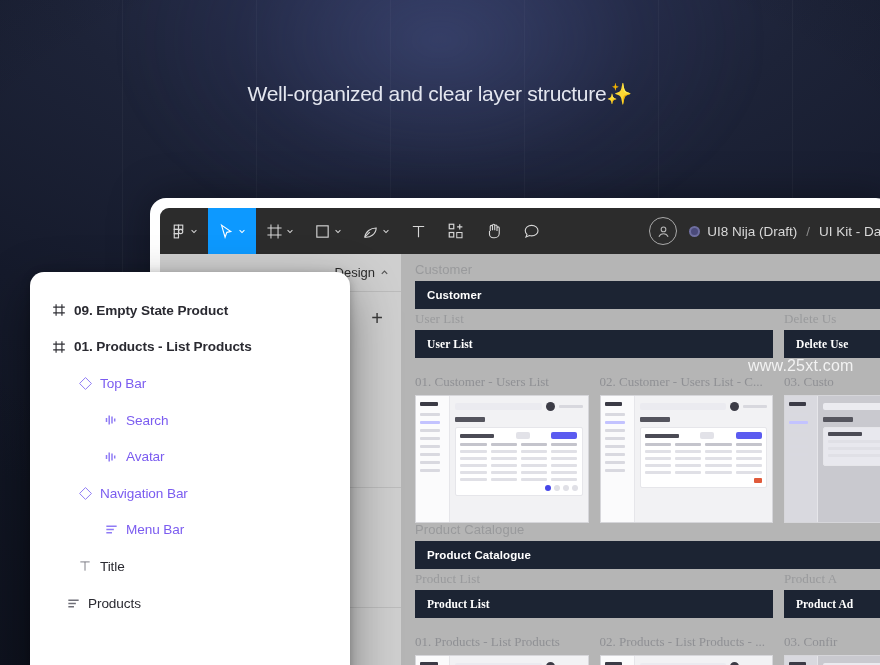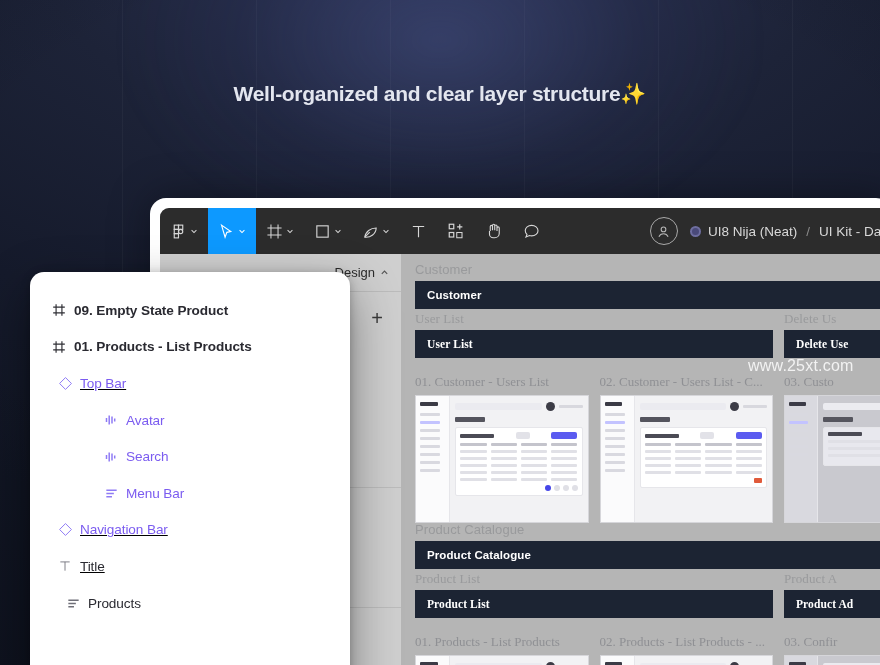--- a/index.html
+++ b/index.html
@@ -48,21 +48,21 @@
     font-size: 45px;
     line-height: 56px;
     font-weight: 700;
     letter-spacing: -1.1px;
     color: #ffffff;
   }
   .hero-sub {
     margin-top: 14px;
     font-size: 21px;
     line-height: 28px;
-    font-weight: 700;
+    font-weight: 400;
     letter-spacing: -.3px;
     color: #e3e6ef;
   }
   .hero-sub .spark { color: #f6d45c; letter-spacing: 0; }
 
   
   .app-window {
     position: absolute;
     left: 150px; top: 198px;
     width: 742px; height: 480px;
@@ -265,21 +265,21 @@
     font-size: 13.6px;
     color: #2a2a31;
     letter-spacing: -.1px;
   }
   .layer-row.bold .layer-txt { font-weight: 700; }
   .layer-row.comp .layer-txt,
   .layer-row.inst .layer-txt { color: #7b5cf0; }
   .layer-row.comp .layer-ico,
   .layer-row.inst .layer-ico { color: #8f7bf5; }
   .layer-row.muted .layer-ico { color: #6f6f78; }
-  .ind-1 { padding-left: 28px; text-decoration: underline; }
+  .ind-1 { padding-left: 48px; }
   .ind-2 { padding-left: 74px; }
   .ind-0b { padding-left: 36px; }
 </style>
 </head>
 <body>
 
 <div class="bg">
   <div class="bg-grid"></div>
   <div class="bg-glow"></div>
   <div class="bg-vign"></div>
@@ -375,21 +375,21 @@
 
       <div class="tb-right">
         <div class="avatar-circle">
           <svg width="17" height="17" viewBox="0 0 24 24" fill="none" stroke="#b5b5b5" stroke-width="1.5">
             <circle cx="12" cy="9" r="3.3"></circle>
               <path d="M5.5 19.5a7 7 0 0113 0"></path>
           </svg>
         </div>
         <div class="file-path">
           <span class="team-dot"></span>
-          <span>UI8 Nija (Neat)</span>
+          <span>UI8 Nija (Draft)</span>
           <span class="path-sep">/</span>
           <span>UI Kit - Das</span>
         </div>
       </div>
     </div>
 
     <div class="fig-body">
 
       <div class="left-panel">
         <div class="lp-tabrow">
@@ -702,50 +702,50 @@
     </span>
     <span class="layer-txt">Top Bar</span>
   </div>
 
   <div class="layer-row inst ind-2">
     <span class="layer-ico">
       <svg width="14" height="14" viewBox="0 0 14 14" fill="none" stroke="currentColor" stroke-width="1.5">
         <path d="M2.5 5v4M5.2 2.5v9M8 3.5v7M10.7 5.5v3"></path>
       </svg>
     </span>
-    <span class="layer-txt">Avatar</span>
+    <span class="layer-txt">Search</span>
   </div>
 
   <div class="layer-row inst ind-2">
     <span class="layer-ico">
       <svg width="14" height="14" viewBox="0 0 14 14" fill="none" stroke="currentColor" stroke-width="1.5">
         <path d="M2.5 5v4M5.2 2.5v9M8 3.5v7M10.7 5.5v3"></path>
       </svg>
     </span>
-    <span class="layer-txt">Search</span>
+    <span class="layer-txt">Avatar</span>
+  </div>
+
+  <div class="layer-row comp ind-1">
+    <span class="layer-ico">
+      <svg width="15" height="15" viewBox="0 0 24 24" fill="none" stroke="currentColor" stroke-width="1.5">
+        <rect x="12" y="2.5" width="13.4" height="13.4" transform="rotate(45 12 2.5)"></rect>
+      </svg>
+    </span>
+    <span class="layer-txt">Navigation Bar</span>
   </div>
 
   <div class="layer-row inst ind-2">
     <span class="layer-ico">
       <svg width="15" height="15" viewBox="0 0 16 16" fill="none" stroke="currentColor" stroke-width="1.6">
         <path d="M2.5 4.5h11M2.5 8h8M2.5 11.5h6"></path>
       </svg>
     </span>
     <span class="layer-txt">Menu Bar</span>
   </div>
 
-  <div class="layer-row comp ind-1">
-    <span class="layer-ico">
-      <svg width="15" height="15" viewBox="0 0 24 24" fill="none" stroke="currentColor" stroke-width="1.5">
-        <rect x="12" y="2.5" width="13.4" height="13.4" transform="rotate(45 12 2.5)"></rect>
-      </svg>
-    </span>
-    <span class="layer-txt">Navigation Bar</span>
-  </div>
-
   <div class="layer-row muted ind-1">
     <span class="layer-ico">
       <svg width="14" height="14" viewBox="0 0 24 24" fill="none" stroke="currentColor" stroke-width="1.5">
         <path d="M4 5h16M12 5v15"></path>
       </svg>
     </span>
     <span class="layer-txt">Title</span>
   </div>
 
   <div class="layer-row muted ind-0b">

